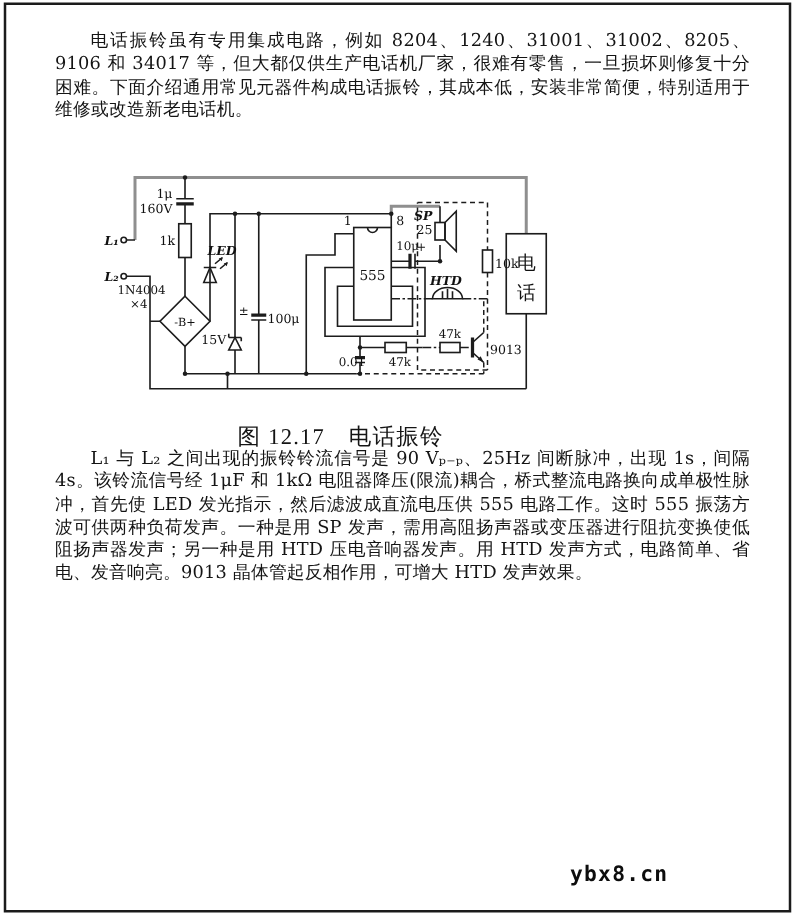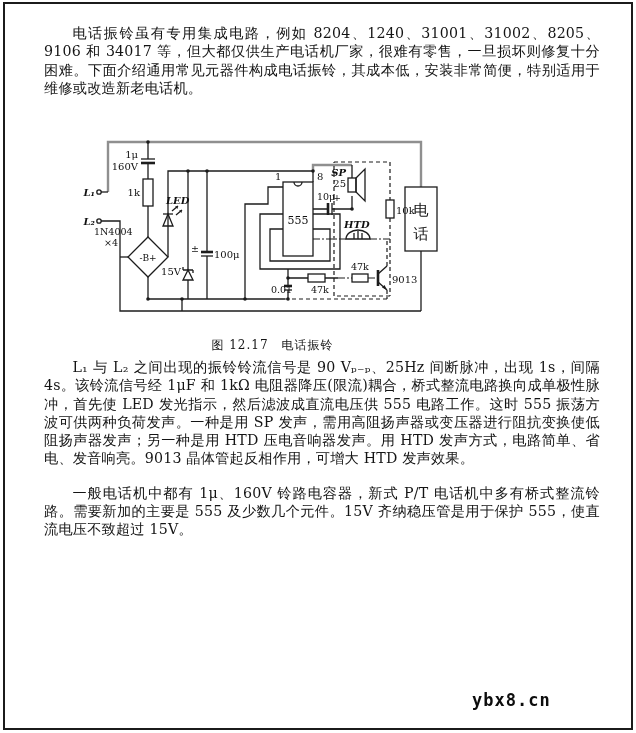--- a/index.html
+++ b/index.html
@@ -17,24 +17,24 @@
     font-size:14.2px; line-height:18.3px; text-align:justify;
     letter-spacing:0.2px;
   }
   .textblock p { margin:16px; text-indent:2em; }
   #before-figure { top:8px; }
   #after-figure { top:342px; }
   #after-figure p + p { margin-top:4px; }
   .figure-svg { position:absolute; left:80px; top:134px; }
   .caption {
     position:absolute; top:337px; left:0; width:545px;
-    text-align:center; font-size:12px; letter-spacing:1px;
+    text-align:center; font-size:18px; letter-spacing:1px;font-family:Liberation Serif, serif;
   }
   .watermark {
-    position:absolute; left:472px; top:690px;
+    position:absolute; left:456px; top:690px;
     font-family:"DejaVu Sans Mono","Liberation Mono",monospace;
     font-weight:bold; font-size:17px; color:#0d0d0d; letter-spacing:1px;
   }
   
   .wire   { stroke:#1c1c1c; stroke-width:1.3; fill:none; }
   .wire-g { stroke:#8f8f8f; stroke-width:2.4; fill:none; }
   .wire-d { stroke:#1c1c1c; stroke-width:1.2; fill:none; stroke-dasharray:4 3; }
   .wire-dd{ stroke:#1c1c1c; stroke-width:1.2; fill:none; stroke-dasharray:7 2 2 2; }
   .thick  { stroke-width:2.6; }
   .comp   { stroke:#1c1c1c; stroke-width:1.3; fill:none; }
@@ -214,16 +214,15 @@
     <rect class="comp" x="325" y="53" width="32" height="64" stroke-width="1.8"></rect>
     <text class="lbl cn mid" x="341" y="81">电</text>
     <text class="lbl cn mid" x="341" y="105">话</text>
   </g>
 </svg>
 
 <div class="caption">图 12.17　电话振铃</div>
 
 <div class="textblock" id="after-figure">
   <p>L₁ 与 L₂ 之间出现的振铃铃流信号是 90 Vₚ₋ₚ、25Hz 间断脉冲，出现 1s，间隔 4s。该铃流信号经 1μF 和 1kΩ 电阻器降压(限流)耦合，桥式整流电路换向成单极性脉冲，首先使 LED 发光指示，然后滤波成直流电压供 555 电路工作。这时 555 振荡方波可供两种负荷发声。一种是用 SP 发声，需用高阻扬声器或变压器进行阻抗变换使低阻扬声器发声；另一种是用 HTD 压电音响器发声。用 HTD 发声方式，电路简单、省电、发音响亮。9013 晶体管起反相作用，可增大 HTD 发声效果。</p>
-  <p>一般电话机中都有 1μ、160V 铃路电容器，新式 P/T 电话机中多有桥式整流铃路。需要新加的主要是 555 及少数几个元件。15V 齐纳稳压管是用于保护 555，使直流电压不致超过 15V。</p>
 </div>
 
 <div class="watermark">ybx8.cn</div>
 
 </body></html>

